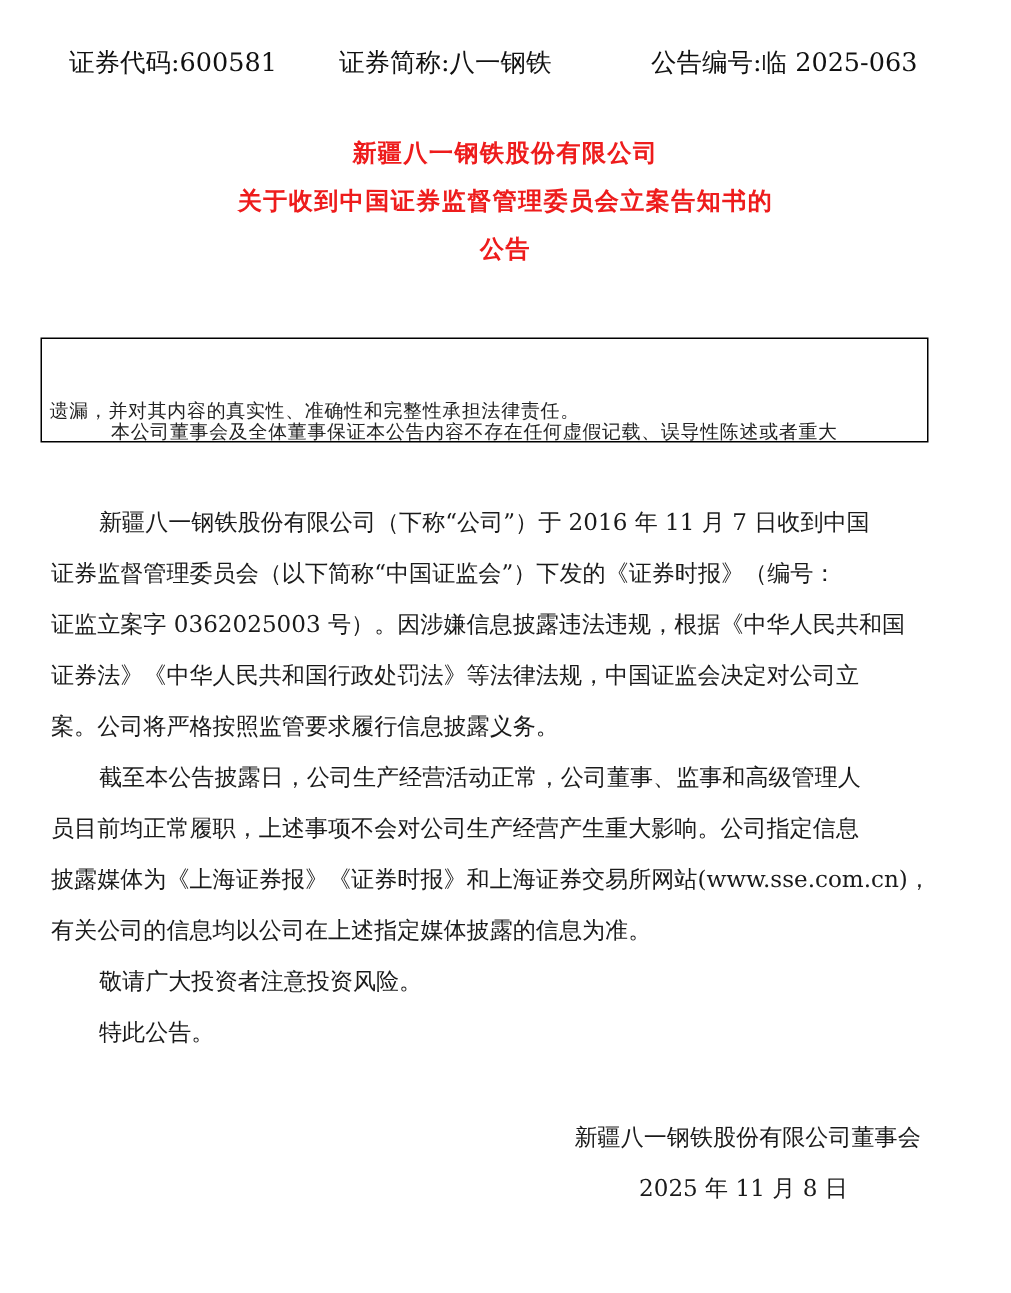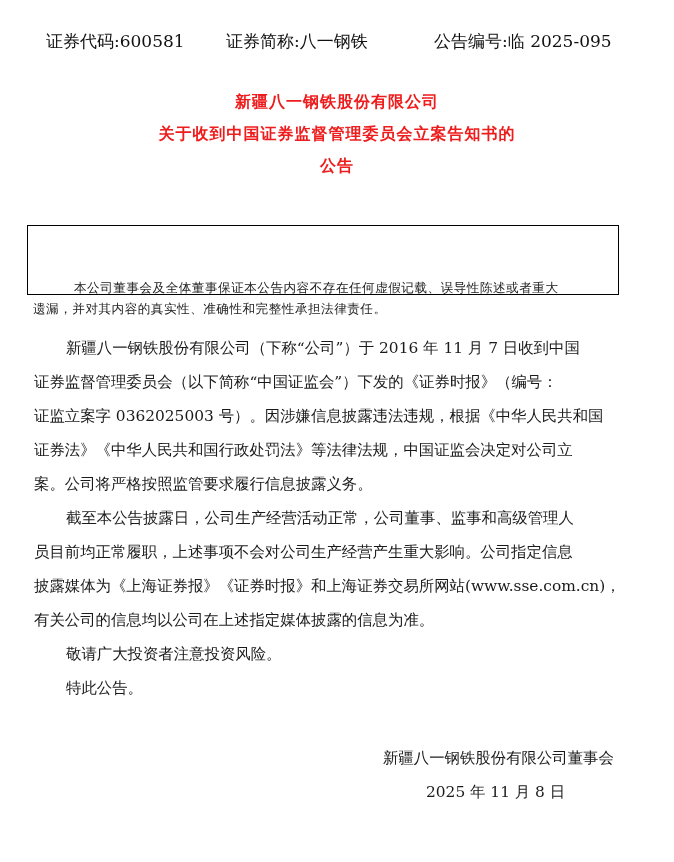--- a/index.html
+++ b/index.html
@@ -31,30 +31,30 @@
   }
   .indent { left: 66px; }
   .sign { position: absolute; font-size: 15.4px; color: #1a1a1a; white-space: nowrap; }
 </style>
 </head>
 <body>
 
 <div class="header-line">
   <span style="left:12px">证券代码:600581</span>
   <span style="left:192px">证券简称:八一钢铁</span>
-  <span style="left:400px">公告编号:临 2025-095</span>
+  <span style="left:400px">公告编号:临 2025-063</span>
 </div>
 
 <div class="title" style="top:92px">新疆八一钢铁股份有限公司</div>
 <div class="title" style="top:124px">关于收到中国证券监督管理委员会立案告知书的</div>
 <div class="title" style="top:156px">公告</div>
 
 <div class="notice-box"></div>
 <div class="notice-text" style="top:235px; left:74px;margin-top:45px;">本公司董事会及全体董事保证本公告内容不存在任何虚假记载、误导性陈述或者重大</div>
-<div class="notice-text" style="top:266px;margin-top:35px;">遗漏，并对其内容的真实性、准确性和完整性承担法律责任。</div>
+<div class="notice-text" style="top:266px;">遗漏，并对其内容的真实性、准确性和完整性承担法律责任。</div>
 
 <div class="body-line indent" style="top:338px">新疆八一钢铁股份有限公司（下称“公司”）于 2016 年 11 月 7 日收到中国</div>
 <div class="body-line" style="top:372px">证券监督管理委员会（以下简称“中国证监会”）下发的《证券时报》（编号：</div>
 <div class="body-line" style="top:406px">证监立案字 0362025003 号）。因涉嫌信息披露违法违规，根据《中华人民共和国</div>
 <div class="body-line" style="top:440px">证券法》《中华人民共和国行政处罚法》等法律法规，中国证监会决定对公司立</div>
 <div class="body-line" style="top:474px">案。公司将严格按照监管要求履行信息披露义务。</div>
 
 <div class="body-line indent" style="top:508px">截至本公告披露日，公司生产经营活动正常，公司董事、监事和高级管理人</div>
 <div class="body-line" style="top:542px">员目前均正常履职，上述事项不会对公司生产经营产生重大影响。公司指定信息</div>
 <div class="body-line" style="top:576px">披露媒体为《上海证券报》《证券时报》和上海证券交易所网站(www.sse.com.cn)，</div>

